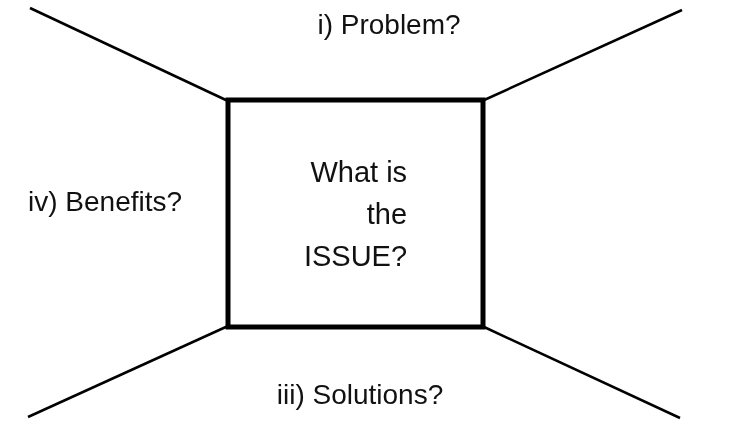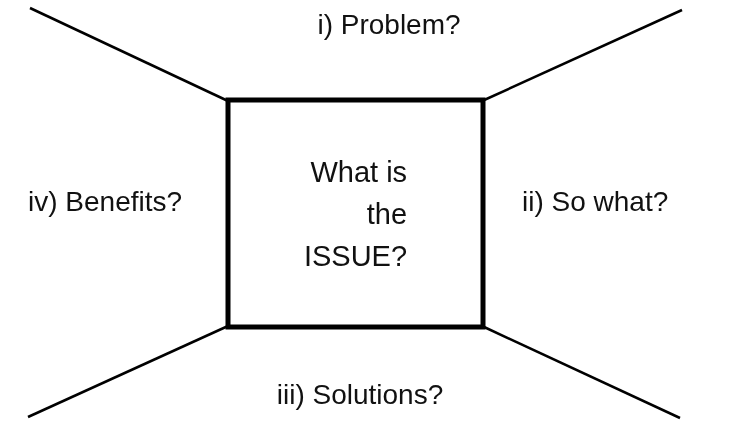--- a/index.html
+++ b/index.html
@@ -63,19 +63,18 @@
 
     <rect x="228" y="100" width="255" height="227" fill="#ffffff" stroke="#000000" stroke-width="5"></rect>
   </svg>
 
   <div class="center-text">What is
 the
 ISSUE?</div>
 
   <div class="quad-label centered" style="left: 358px; top: 8px; margin-left: 31px;">i) Problem?</div>
 
-  <div class="quad-label" style="left: 522px; top: 185px;">ii) So what?</div>
 
   <div class="quad-label" style="left: 28px; top: 185px;">iv) Benefits?</div>
 
   <div class="quad-label centered" style="left: 360px; top: 378px;">iii) Solutions?</div>
 
 </div>
 
 </body></html>

